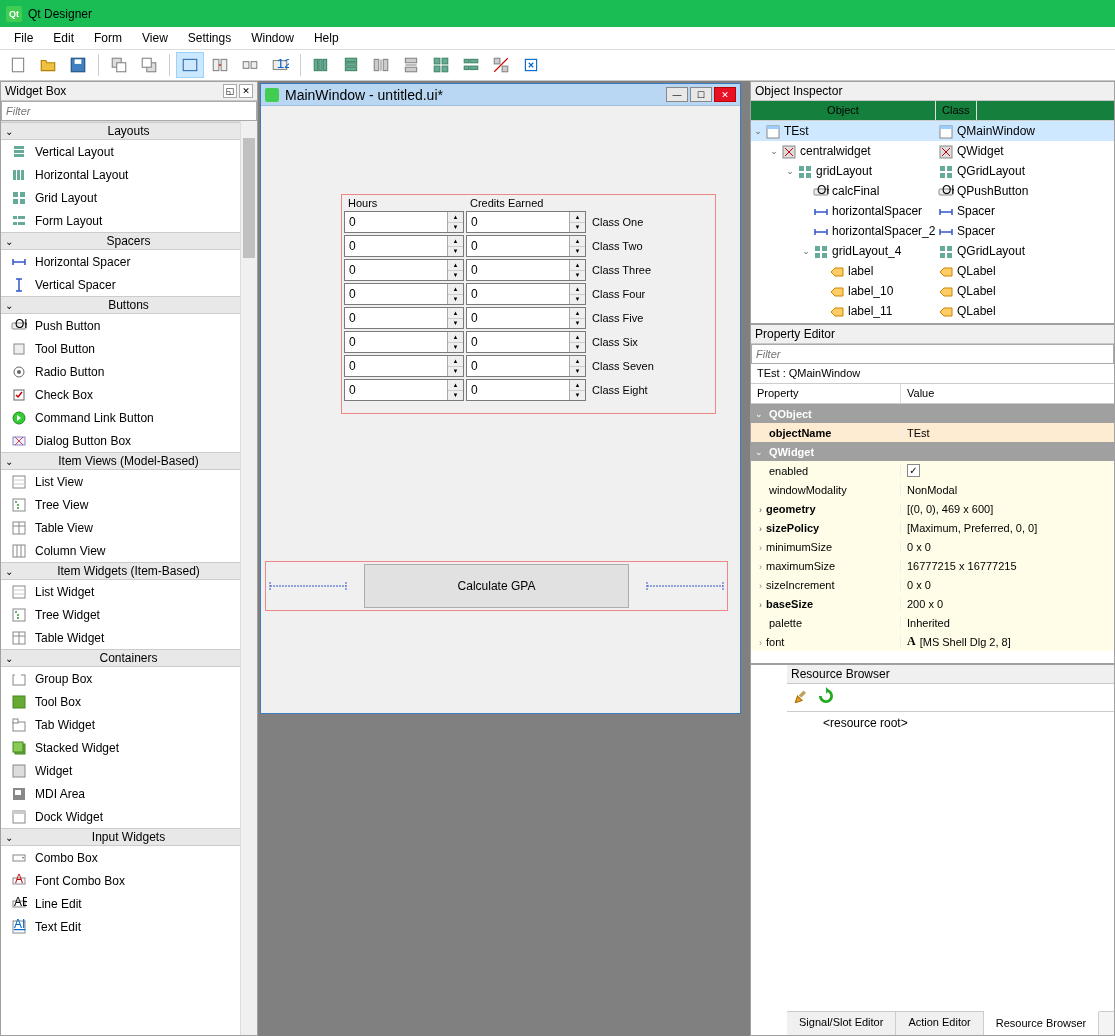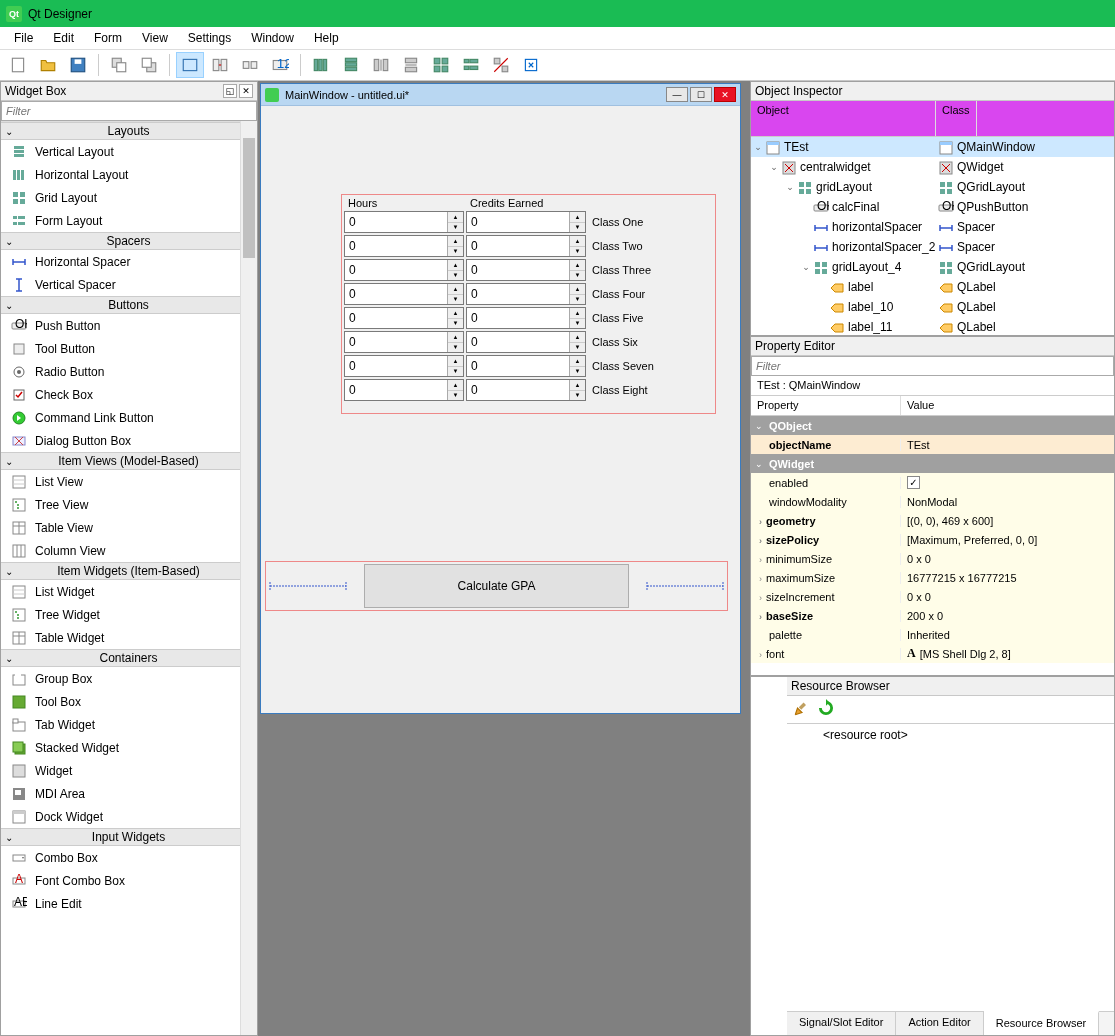--- a/index.html
+++ b/index.html
@@ -45,21 +45,21 @@
 .wb-scroll .thumb { position:absolute; left:2px; right:2px; top:0; height:120px; background:#c0c0c0;}
 .wb-wrap { position:relative; flex:1; overflow:hidden;}
 
 
 .mdi { flex: 1; background: #808080; position: relative; padding:2px;}
 
 
 .formwin { position: absolute; left: 2px; top: 2px; width: 481px; height: 631px; background: #fff; border: 1px solid #3a7bbf; display: flex; flex-direction: column; }
 .formwin .ft { height: 22px; background: #b9d7f2; border-bottom: 1px solid #a0c0e0; display: flex; align-items: center; padding: 0 4px; }
 .formwin .ft .qt-logo { width: 14px; height: 14px; background: #41cd52; border-radius: 2px; margin-right: 6px; }
-.formwin .ft .title { flex: 1; font-size: 11px; }
+.formwin .ft .title { flex: 1; font-size: 14px; }
 .formwin .ft .winbtn { width: 22px; height: 15px; border: 1px solid #888; margin-left: 2px; display: flex; align-items: center; justify-content: center; font-size: 9px; background:#e8e8e8;}
 .formwin .ft .winbtn.close { background: #e81123; color: #fff; border-color:#b00;}
 .formwin .canvas { flex: 1; background: #f0f0f0; background-image: radial-gradient(#b0b0b0 0.5px, transparent 0.5px); background-size: 8px 8px; position: relative; padding:8px;}
 
 .layout-outline { position:absolute; border:1px solid #e88; }
 .grid-outline { border:1px solid #8c8;}
 
 .spinbox { height: 22px; border: 1px solid #7a7a7a; background: #fff; display: flex; align-items: center; position: relative; }
 .spinbox .val { flex: 1; padding-left: 4px; }
 .spinbox .arrows { width: 16px; height: 100%; border-left: 1px solid #aaa; display: flex; flex-direction: column; }
@@ -70,21 +70,21 @@
 
 .push-btn { border: 1px solid #adadad; background: #e1e1e1; height: 44px; display: flex; align-items: center; justify-content: center; font-size: 12px; }
 .hspace-spring { height:12px; display:flex; align-items:center; justify-content:center; }
 .hspace-spring svg{ width:100%; height:12px;}
 
 
 .right { width: 365px; display: flex; flex-direction: column; }
 
 
 .obj-insp { height: 255px; }
-.obj-insp .cols { display: flex; height: 36px; border-bottom: 1px solid #ccc; background:#d946ef;}
+.obj-insp .cols { display: flex; height: 20px; border-bottom: 1px solid #ccc; background:#15803d;text-align:center;}
 .obj-insp .cols div { padding: 3px 6px; border-right: 1px solid #ddd; font-size: 11px;}
 .obj-insp .cols div:first-child{ width:185px;}
 .obj-tree { flex: 1; overflow: hidden; background:#fff;}
 .obj-row { display: flex; height: 20px; align-items: center; }
 .obj-row .c1 { width: 185px; display: flex; align-items: center; }
 .obj-row .c2 { flex: 1; display: flex; align-items: center; padding-left:2px;}
 .obj-row .chev { width: 14px; text-align: center; font-size: 9px; color:#666;}
 .obj-row .icon { width: 16px; height: 14px; margin-right: 3px; }
 .obj-row.sel { background: #cde8ff; }
 .indent{display:inline-block;}
@@ -554,20 +554,29 @@
             <span>Font Combo Box</span>
           </div>
           <div class="wb-item">
             <span class="icon">
               <svg viewBox="0 0 16 16">
                 <rect x="2" y="5" width="12" height="6" fill="#fff" stroke="#888"></rect>
                 <text x="3" y="10" font-size="5">ABI</text>
               </svg>
             </span>
             <span>Line Edit</span>
+          </div>
+          <div class="wb-item">
+            <span class="icon">
+              <svg viewBox="0 0 16 16">
+                <rect x="2" y="2" width="12" height="12" fill="#fff" stroke="#888"></rect>
+                <text x="3" y="9" font-size="6" fill="#06c" text-decoration="underline">AI</text>
+              </svg>
+            </span>
+            <span>Text Edit</span>
           </div>
         </div>
       <div class="wb-scroll">
           <div class="track">
             <div class="thumb"></div>
           </div>
         </div>
     </div>
   </div>
 

